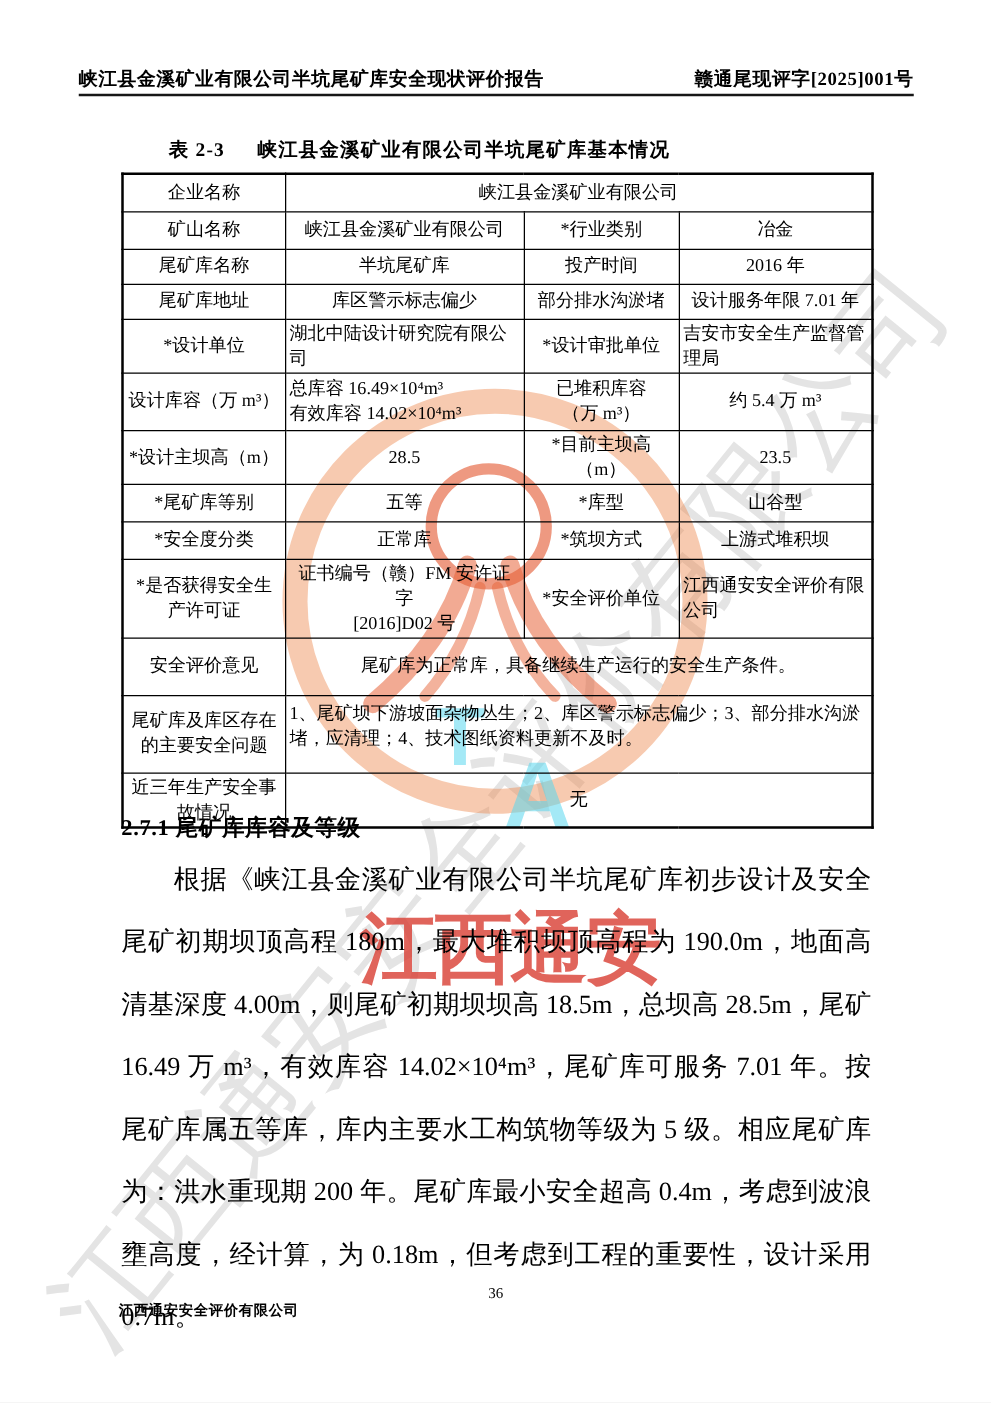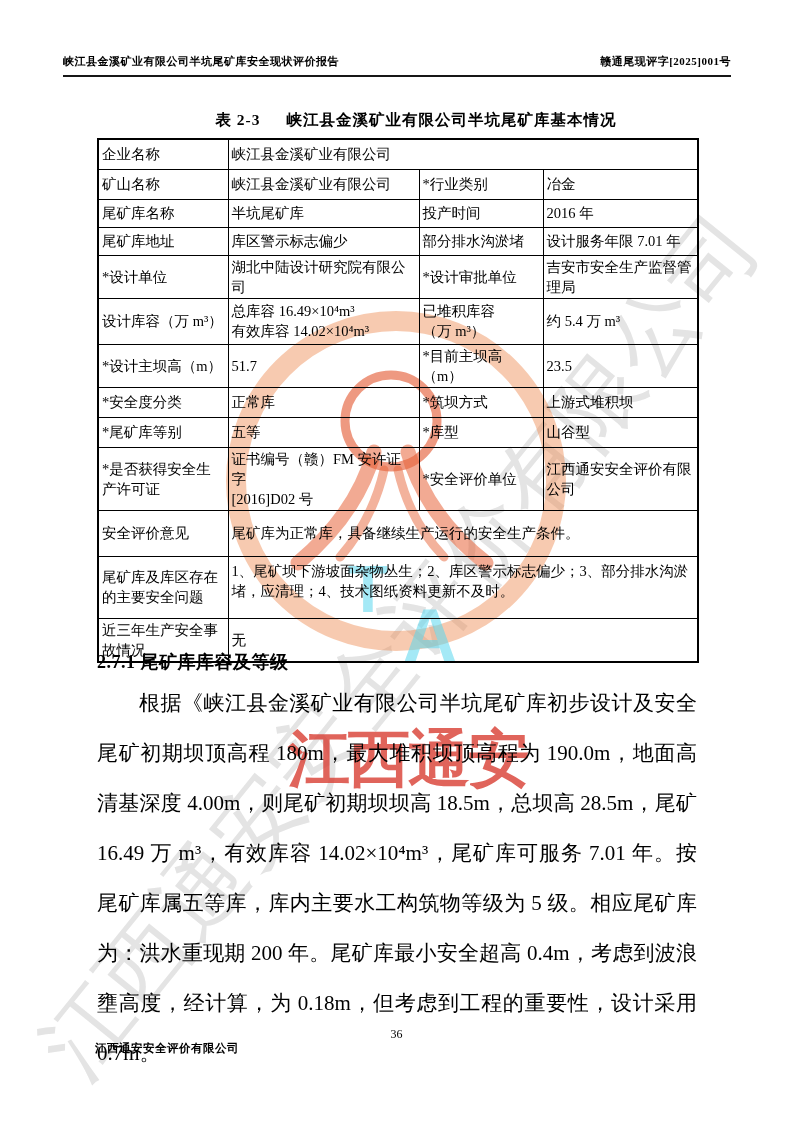--- a/index.html
+++ b/index.html
@@ -5,41 +5,40 @@
   html,body { margin:0; padding:0; background:#ffffff; }
   .page {
     position:relative; width:793px; height:1122px; background:#ffffff;
     font-family:"Liberation Serif", serif; color:#000; overflow:hidden;
     outline:1px solid #d8d8d8;
   }
   
   .hdr {
     position:absolute; top:54px; left:63px; width:668px;
     display:flex; justify-content:space-between; align-items:flex-end;
-    font-size:11px; font-weight:bold; letter-spacing:0.5px;
+    font-size:15px; font-weight:bold; letter-spacing:0.5px;
   }
   .hdr-rule { position:absolute; top:75px; left:63px; width:668px; border-top:2.5px solid #161616; }
 
   
   .tbl-caption {
     position:absolute; top:110px; left:97px; width:600px;
     font-size:15.5px; font-weight:bold; padding-left:38px; box-sizing:border-box;
     letter-spacing:1px;
-    text-align:center;
   }
   .cap-prefix { margin-right:26px; }
 
   
   table.basic {
     position:absolute; top:138px; left:97px; width:600px;
     border-collapse:collapse; table-layout:fixed;
     font-size:14.5px; line-height:20px;
   }
   table.basic td {
-    border:1px solid #000; padding:1px 3px; vertical-align:middle;
+    border:1px solid #000; padding:1px 3px; text-align:center; vertical-align:middle;
     word-break:break-all; overflow:hidden;
   }
   table.basic { border:2px solid #000; }
   table.basic td.left { text-align:left; }
   table.basic td.top  { vertical-align:top; padding-top:4px; }
   table.basic td.pre  { white-space:pre-line; }
 
   
   .sec-heading {
     position:absolute; top:650px; left:97px; width:600px;
@@ -114,35 +113,35 @@
         <tr style="height: 46px;">
           <td>设计库容（万 m³）</td>
           <td class="left pre">总库容 16.49×10⁴m³
 有效库容 14.02×10⁴m³</td>
           <td class="pre">已堆积库容
 （万 m³）</td>
           <td>约 5.4 万 m³</td>
         </tr>
         <tr style="height: 30px;">
           <td>*设计主坝高（m）</td>
-          <td>51.7</td>
+          <td>28.5</td>
           <td>*目前主坝高（m）</td>
           <td>23.5</td>
+        </tr>
+        <tr style="height: 30px;">
+          <td>*尾矿库等别</td>
+          <td>五等</td>
+          <td>*库型</td>
+          <td>山谷型</td>
         </tr>
         <tr style="height: 30px;">
           <td>*安全度分类</td>
           <td>正常库</td>
           <td>*筑坝方式</td>
           <td>上游式堆积坝</td>
-        </tr>
-        <tr style="height: 30px;">
-          <td>*尾矿库等别</td>
-          <td>五等</td>
-          <td>*库型</td>
-          <td>山谷型</td>
         </tr>
         <tr style="height: 50px;">
           <td>*是否获得安全生产许可证</td>
           <td class="pre">证书编号（赣）FM 安许证字
 [2016]D02 号</td>
           <td>*安全评价单位</td>
           <td class="left">江西通安安全评价有限公司</td>
         </tr>
         <tr style="height: 46px;">
           <td>安全评价意见</td>

